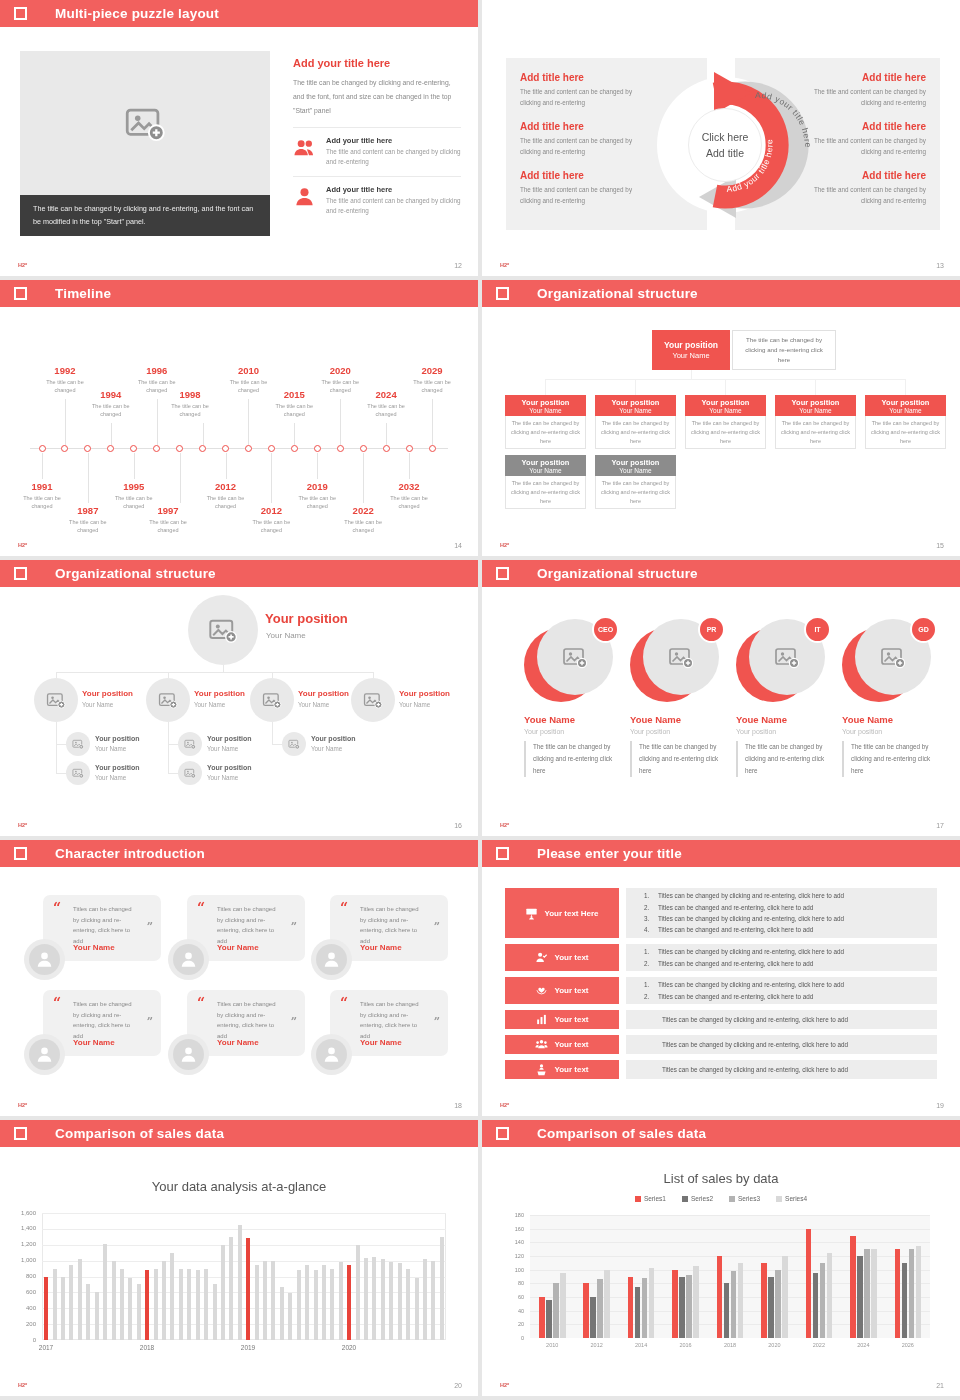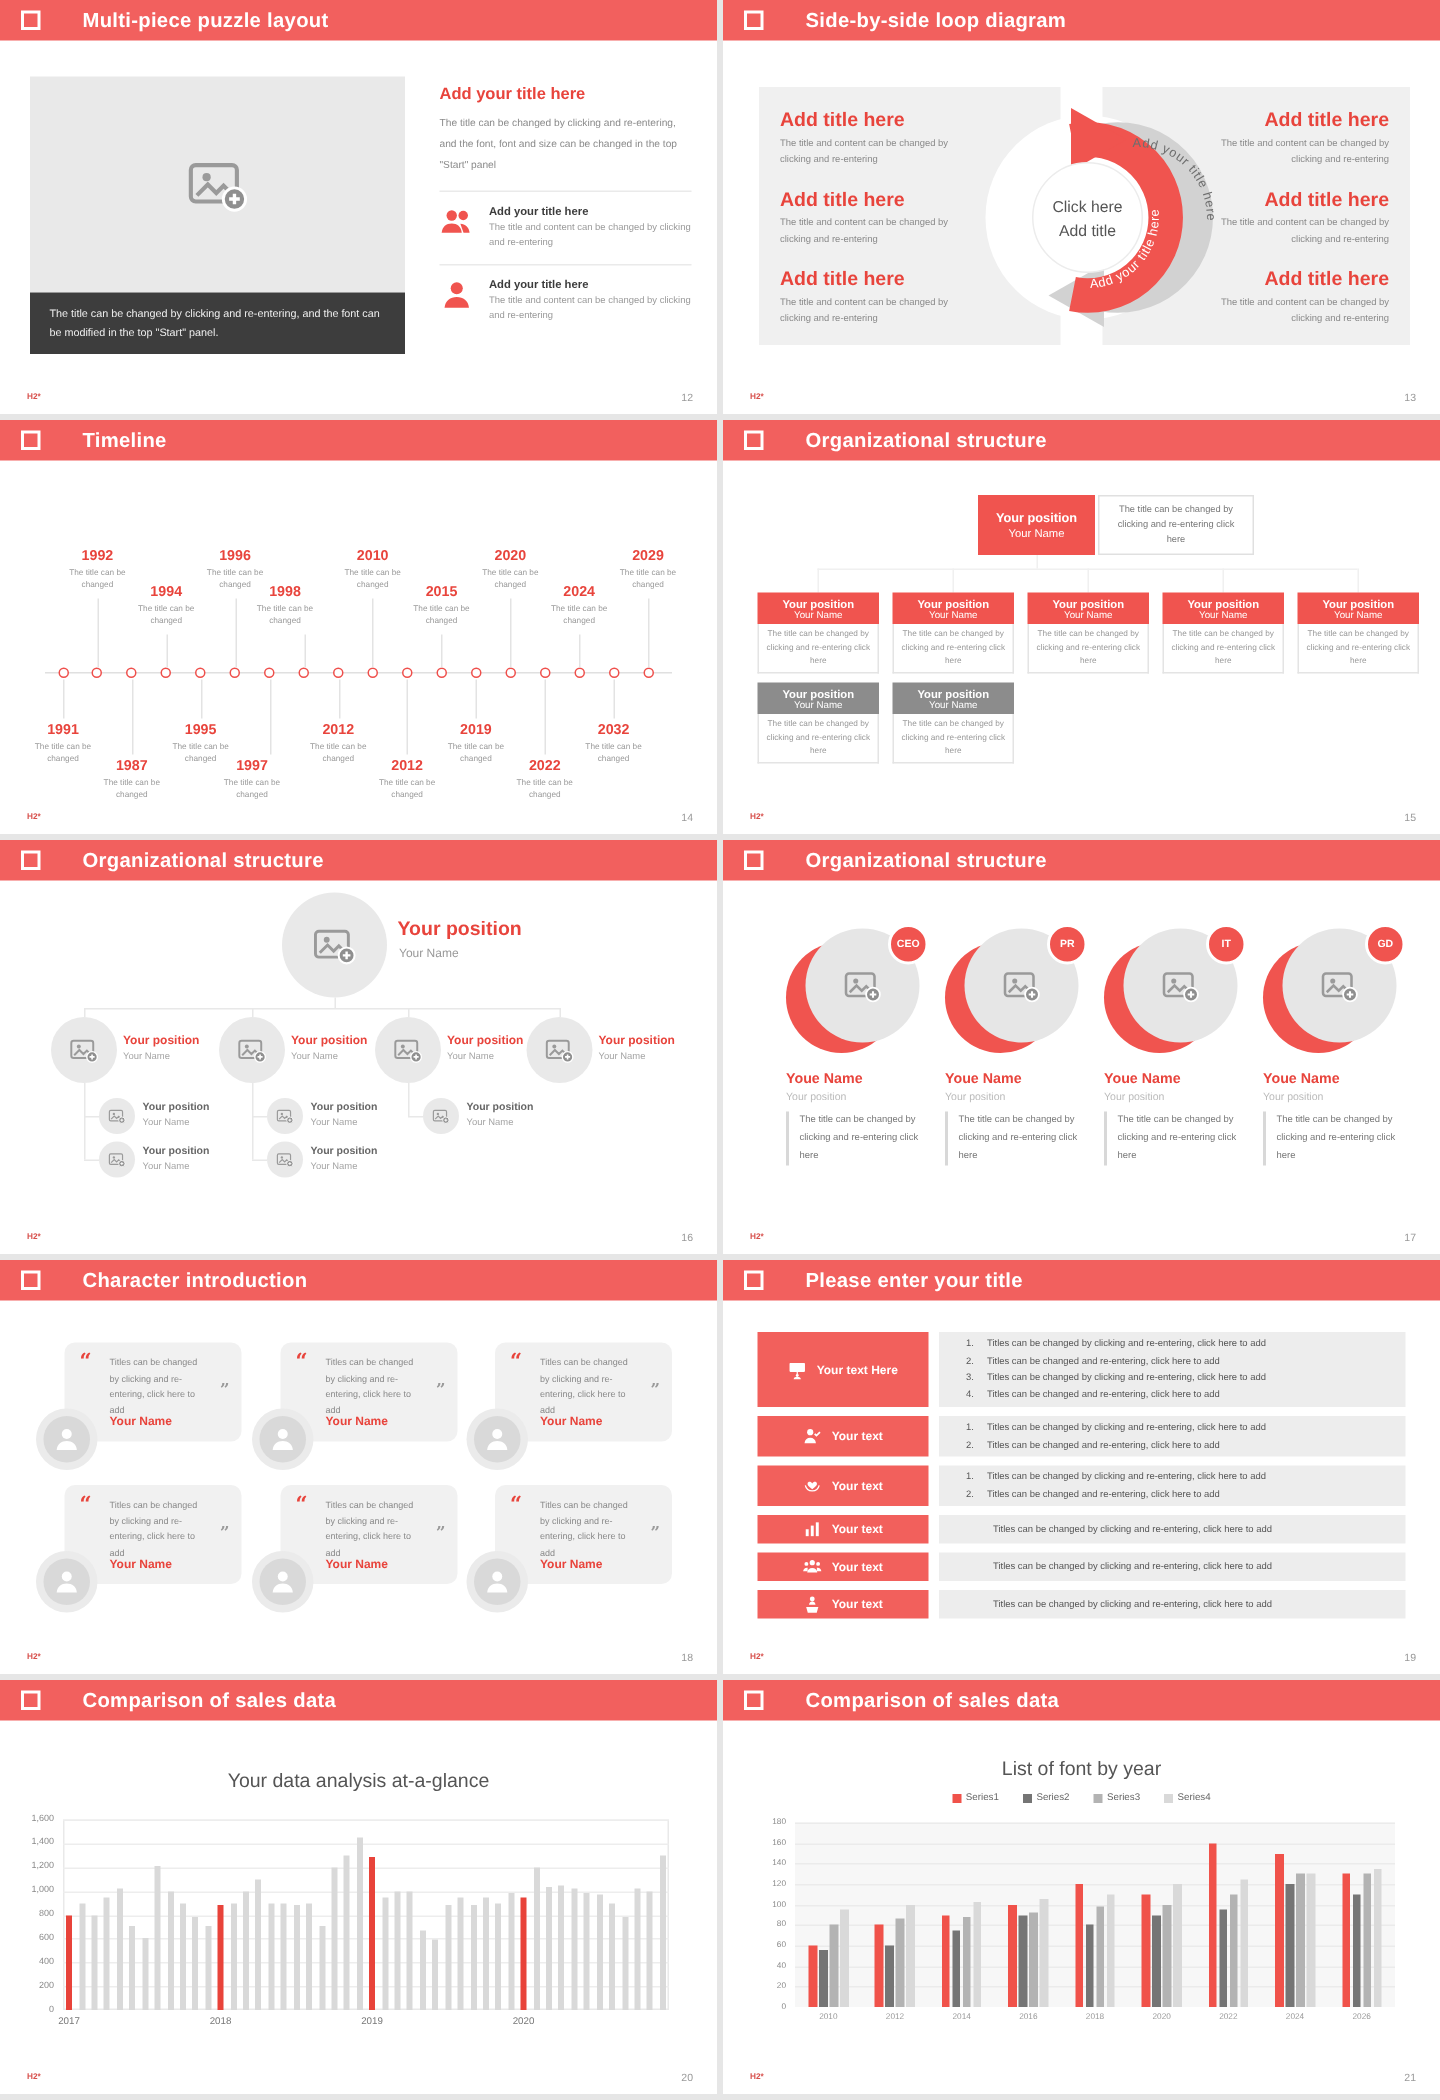--- a/index.html
+++ b/index.html
@@ -19,21 +19,21 @@
   .p-right{position:absolute;left:293px;top:30px;width:168px;}
   .gray-p{margin:7px 0 0;font-size:6.8px;color:#8a8a8a;line-height:2.05;}
   #puzzle-items{margin-top:9px;}
   .p-item{display:flex;gap:10px;padding:8px 0;border-top:1px solid #eaeaea;}
   .p-it1{font-size:7.5px;font-weight:bold;color:#3c3c3c;margin-bottom:2px;}
   .p-it2{font-size:6.3px;color:#9a9a9a;line-height:1.65;}
   
   .lp{position:absolute;top:31px;height:172px;background:#f0f0f0;box-sizing:border-box;padding:14px;display:flex;flex-direction:column;gap:13px;}
   .lp.left{left:24px;width:201px;}
   .lp.right{left:253px;width:205px;text-align:right;}
-  .lp-t{font-size:13px;font-weight:bold;color:#e8443c;margin-bottom:3px;}
+  .lp-t{font-size:10px;font-weight:bold;color:#e8443c;margin-bottom:3px;}
   .lp-x{font-size:6.3px;color:#8a8a8a;line-height:1.75;max-width:134px;}
   .lp.right .lp-x{margin-left:auto;}
   .loop-svg{position:absolute;left:158px;top:28px;}
   .arc-t{font-size:8.5px;letter-spacing:.5px;}
   .arc-t.white{fill:#fff;}
   .arc-t.dark{fill:#6e6e6e;}
   .c-t{font-size:10.5px;fill:#555;text-anchor:middle;}
   
   .tl-line{position:absolute;left:30px;right:30px;top:141px;height:1px;background:#e0e0e0;}
   .tl-dot{position:absolute;top:138px;width:7px;height:7px;border-radius:50%;border:1.5px solid #ef4f4b;background:#fff;box-sizing:border-box;}
@@ -145,24 +145,20 @@
               </div>
             </div>
           </div>
       </div>
     </div>
     <span class="logo">H2*</span>
     <span class="pageno">12</span>
   </section>
 
   <section class="slide">
-    <header class="s-head">
-      <span class="sq"></span>
-      <h2>Side-by-side loop diagram</h2>
-    </header>
     <div class="s-body">
       <div class="lp left" id="loop-left">
           <div>
             <div class="lp-t">Add title here</div>
             <div class="lp-x">The title and content can be changed by clicking and re-entering</div>
           </div>
           <div>
             <div class="lp-t">Add title here</div>
             <div class="lp-x">The title and content can be changed by clicking and re-entering</div>
           </div>
@@ -905,21 +901,21 @@
     <span class="logo">H2*</span>
     <span class="pageno">20</span>
   </section>
 
   <section class="slide">
     <header class="s-head">
       <span class="sq"></span>
       <h2>Comparison of sales data</h2>
     </header>
     <div class="s-body">
-      <div class="ch-title" style="top:24px">List of font by year</div>
+      <div class="ch-title" style="top:24px">List of sales by data</div>
       <div class="legend" id="chart2-legend" style="top:48px">
           <div class="lg-item">
             <div class="lg-mark" style="background: rgb(240, 82, 74);"></div>
             <div>Series1</div>
           </div>
           <div class="lg-item">
             <div class="lg-mark" style="background: rgb(117, 117, 117);"></div>
             <div>Series2</div>
           </div>
           <div class="lg-item">

